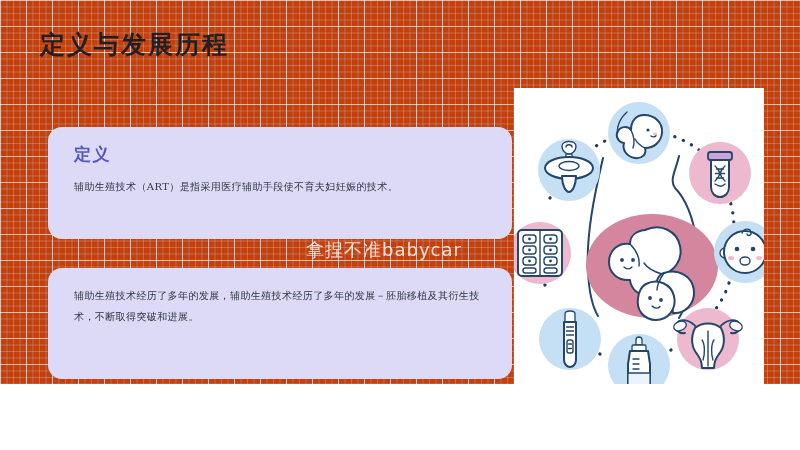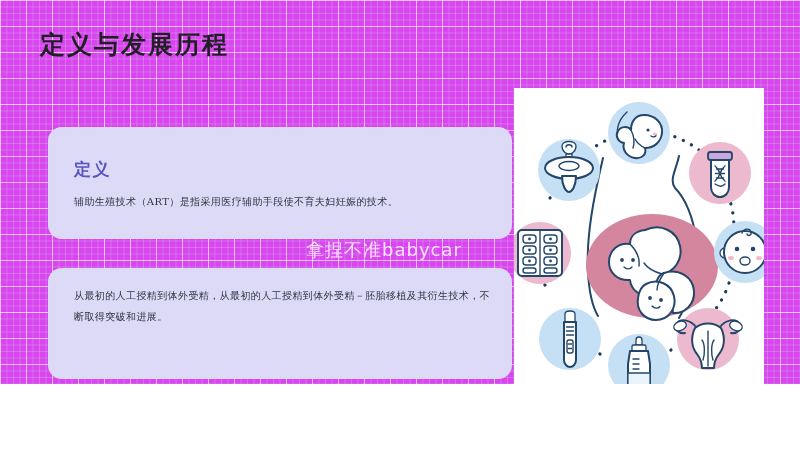--- a/index.html
+++ b/index.html
@@ -10,21 +10,21 @@
     width: 800px;
     height: 450px;
     overflow: hidden;
     font-family: "Liberation Sans", "DejaVu Sans", sans-serif;
   }
 
   #slide {
     position: relative;
     width: 800px;
     height: 384px;
-    background: #d946ef;
+    background: #c2410c;
     overflow: hidden;
   }
 
   
   #slide-bg-texture {
     position: absolute;
     inset: 0;
     background-image:
       linear-gradient(to right, rgba(255,255,255,0.55) 1px, transparent 1px),
       linear-gradient(to bottom, rgba(255,255,255,0.55) 1px, transparent 1px),
@@ -59,21 +59,21 @@
   }
   #card-definition { top: 127px; height: 112px; }
   #card-history    { top: 268px; height: 111px; }
 
   .card-heading {
     font-family: "DejaVu Serif", "Liberation Serif", serif;
     font-size: 17px;
     font-weight: 700;
     color: #5755c0;
     letter-spacing: 1.5px;
-    margin: 15px 0 13px 0;
+    margin: 0 0 13px 0;
     line-height: 1.1;
   }
   .card-body {
     font-family: "DejaVu Serif", "Liberation Serif", serif;
     font-size: 10px;
     line-height: 2.05;
     color: #2f3542;
     letter-spacing: 0.4px;
     margin: 0;
   }
@@ -114,21 +114,21 @@
   <div id="slide-bg-texture"></div>
 
   <div id="page-title">定义与发展历程</div>
 
   <div class="content-card" id="card-definition">
     <div class="card-heading">定义</div>
     <div class="card-body">辅助生殖技术（ART）是指采用医疗辅助手段使不育夫妇妊娠的技术。</div>
   </div>
 
   <div class="content-card" id="card-history">
-    <div class="card-body">从最初的人工授精到体外受精，从最初的人工授精到体外受精－胚胎移植及其衍生技术，不断取得突破和进展。</div>
+    <div class="card-body">辅助生殖技术经历了多年的发展，辅助生殖技术经历了多年的发展－胚胎移植及其衍生技术，不断取得突破和进展。</div>
   </div>
 
   <div id="watermark">拿捏不准babycar</div>
 
   <div id="illustration-panel">
     <svg id="illustration-svg" viewBox="0 0 250 332" xmlns="http://www.w3.org/2000/svg">
 
       <defs>
         <style>
           .ln   { fill:none; stroke:#24466b; stroke-width:2; stroke-linecap:round; stroke-linejoin:round; }

